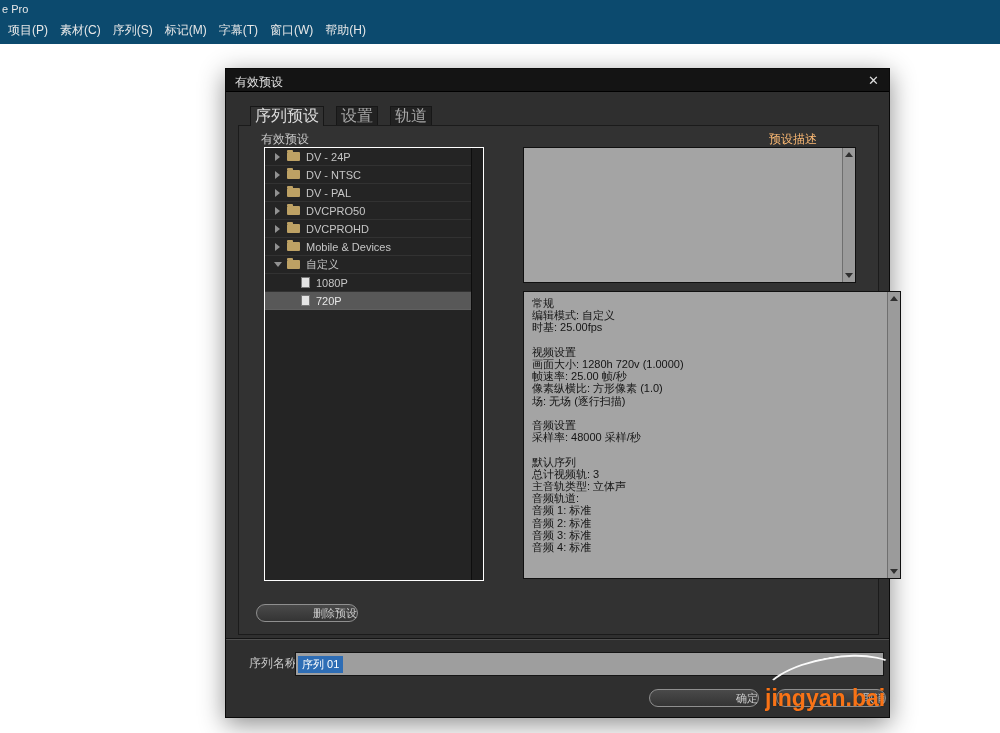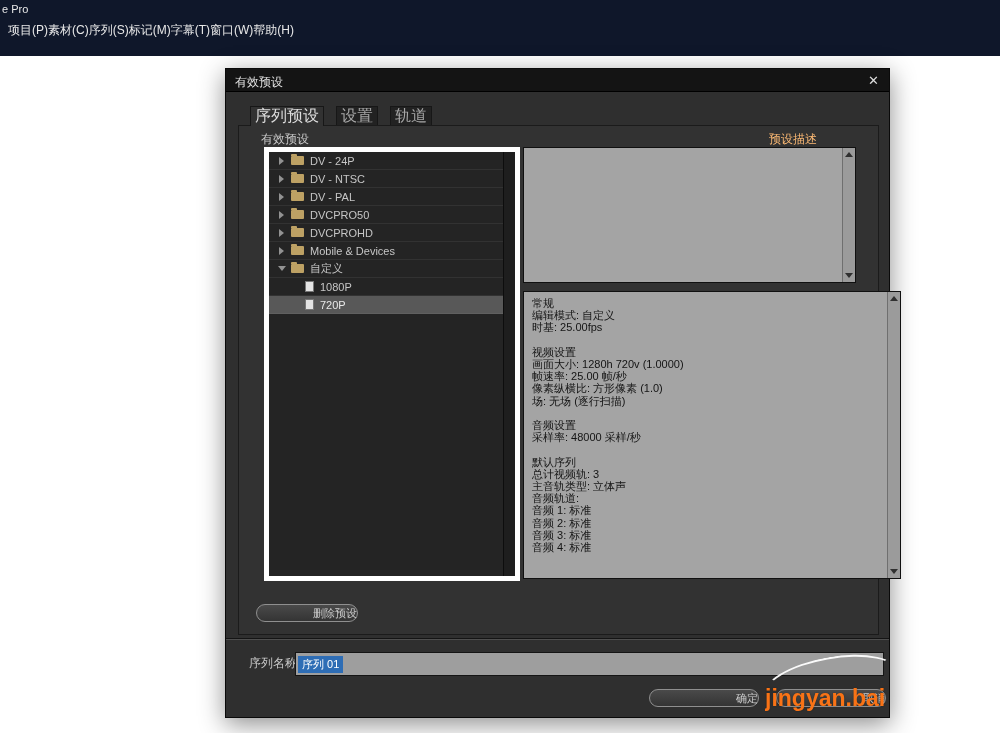--- a/index.html
+++ b/index.html
@@ -1,41 +1,41 @@
 <!DOCTYPE html>
 <html><head>
 <meta charset="utf-8">
 <style>
   *{box-sizing:border-box;margin:0;padding:0}
   html,body{width:1000px;height:733px}
   body{position:relative;background:#ffffff;font-family:"Liberation Sans","DejaVu Sans",sans-serif;overflow:hidden}
 
   
-  .menubar{position:absolute;top:0;left:0;width:100%;height:56px;background:#0f172a}
+  .menubar{position:absolute;top:0;left:0;width:100%;height:44px;background:#0c4a6e}
   .win-title{position:absolute;top:3px;left:2px;font-size:11px;color:#e8e8e8}
-  .menu-row{position:absolute;top:22px;left:8px;display:flex;}
+  .menu-row{position:absolute;top:22px;left:8px;display:flex;gap:12px}
   .menu-item{font-size:12px;color:#e8e8e8;cursor:default;white-space:nowrap}
 
   
   .dialog{position:absolute;left:225px;top:68px;width:665px;height:650px;background:#2f2f2f;border:1px solid #0a0a0a;box-shadow:0 6px 24px rgba(0,0,0,.45)}
   .titlebar{position:absolute;top:0;left:0;right:0;height:23px;background:#141414;border-bottom:1px solid #000}
   .titlebar-text{position:absolute;left:9px;top:5px;font-size:12px;color:#e2e2e2}
   .close-btn{position:absolute;right:7px;top:3px;width:17px;height:17px;color:#dedede;font-size:13px;text-align:center;line-height:17px;cursor:pointer}
 
   .tabs{position:absolute;left:24px;top:37px;display:flex;z-index:2}
   .tab{height:19px;line-height:18px;padding:0 4px;font-size:16px;color:#a6a6a6;background:#222222;border:1px solid #171717;border-bottom:none;margin-right:12px;cursor:pointer}
   .tab.active{background:#323232;color:#dddddd;height:20px}
 
   .frame{position:absolute;left:12px;top:56px;width:641px;height:510px;border:1px solid #1b1b1b;background:#323232}
 
   .left-label{position:absolute;left:35px;top:62px;font-size:12px;color:#c9c9c9}
   .right-label{position:absolute;left:543px;top:62px;font-size:12px;color:#fdba74}
 
   
-  .tree{position:absolute;left:38px;top:78px;width:256px;height:434px;background:#242424;border:5px solid #ffffff}
+  .tree{position:absolute;left:38px;top:78px;width:220px;height:434px;background:#242424;border:1px solid #ffffff}
   .tree-rows{position:absolute;top:0;left:0;right:12px;bottom:0;overflow:hidden}
   .tree-scroll{position:absolute;top:0;right:0;bottom:0;width:12px;background:#1e1e1e;border-left:1px solid #0d0d0d;cursor:pointer}
   .trow{height:18px;display:flex;align-items:center;font-size:11px;color:#c6c6c6;border-bottom:1px solid rgba(160,160,160,.12);padding-left:6px;cursor:default;white-space:nowrap}
   .trow.selected{background:#585858;color:#e8e8e8}
   .trow.child{padding-left:36px}
   .chev{width:13px;display:flex;justify-content:center;flex:0 0 auto;cursor:pointer}
   .chev-right{width:0;height:0;border-left:5px solid #929292;border-top:4px solid transparent;border-bottom:4px solid transparent}
   .chev-down{width:0;height:0;border-top:5px solid #929292;border-left:4px solid transparent;border-right:4px solid transparent}
   .folder-icon{width:13px;height:9px;background:#bda164;border-radius:1px;position:relative;margin:0 6px 0 3px;flex:0 0 auto}
   .folder-icon::before{content:"";position:absolute;top:-2px;left:0;width:6px;height:2px;background:#bda164;border-radius:1px 1px 0 0}

